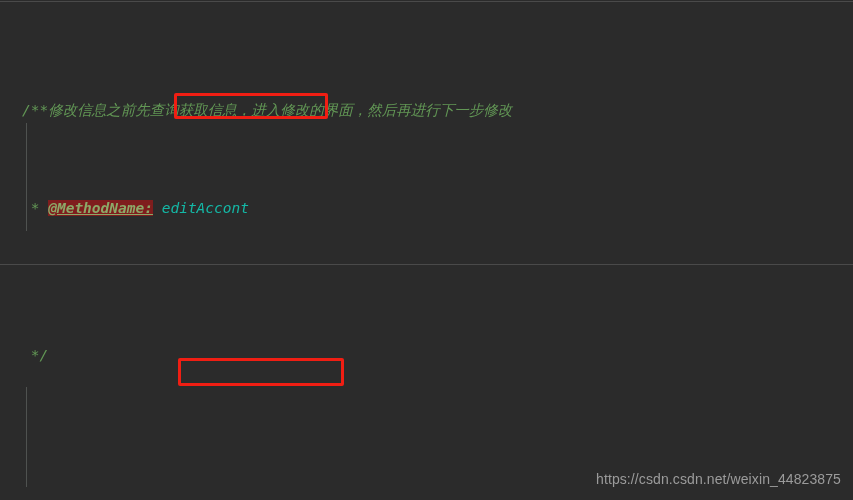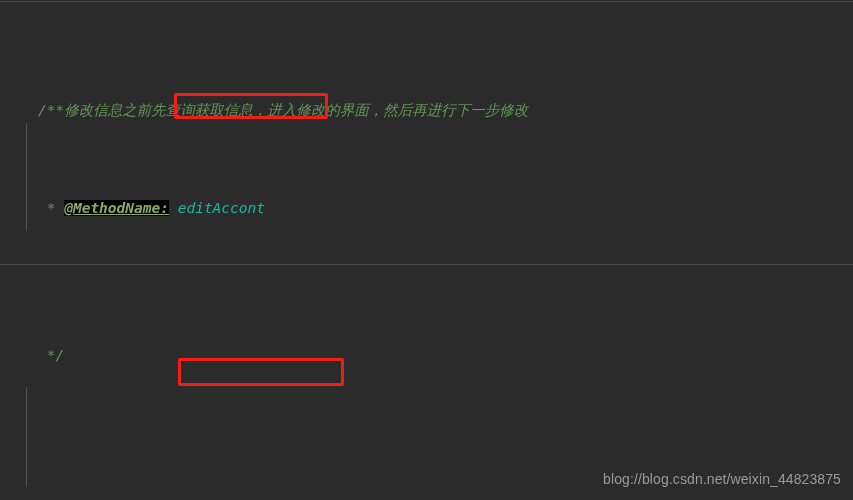--- a/index.html
+++ b/index.html
@@ -42,27 +42,27 @@
   .guide.g2 { left: 26px; top: 387px; height: 100px; }
 
   .code {
     position: absolute;
     left: 0;
     top: 0;
     padding: 0;
   }
   .line {
     height: 24.5px;
-    padding-left: 38px;
+    padding-left: 22px;
   }
 
   
   .cmt      { color: #629755; font-style: italic; }
   .tag      { color: #8ca968; font-style: italic; font-weight: bold;
-              text-decoration: underline; background: #000000; }
+              text-decoration: underline; background: #7f1d1d; }
   .tagval   { color: #14b8a6; font-style: italic; }
 
   .redbox {
     position: absolute;
     border: 3px solid #f01e13;
     border-radius: 2px;
     box-sizing: border-box;
     pointer-events: none;
   }
   #redbox-edit   { left: 174px; top: 93px;  width: 154px; height: 26px; }
@@ -143,15 +143,15 @@
 
     
 
     
 
   </div>
 
   <div class="redbox" id="redbox-edit"></div>
   <div class="redbox" id="redbox-update"></div>
 
-  <div id="watermark">blog://blog.csdn.net/weixin_44823875</div>
+  <div id="watermark">https://csdn.csdn.net/weixin_44823875</div>
 
 </div>
 
 </body></html>

